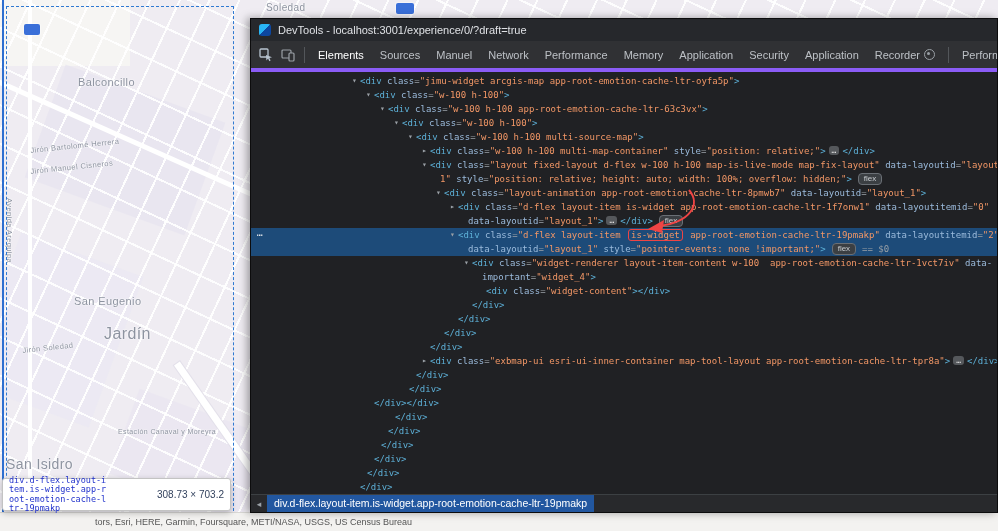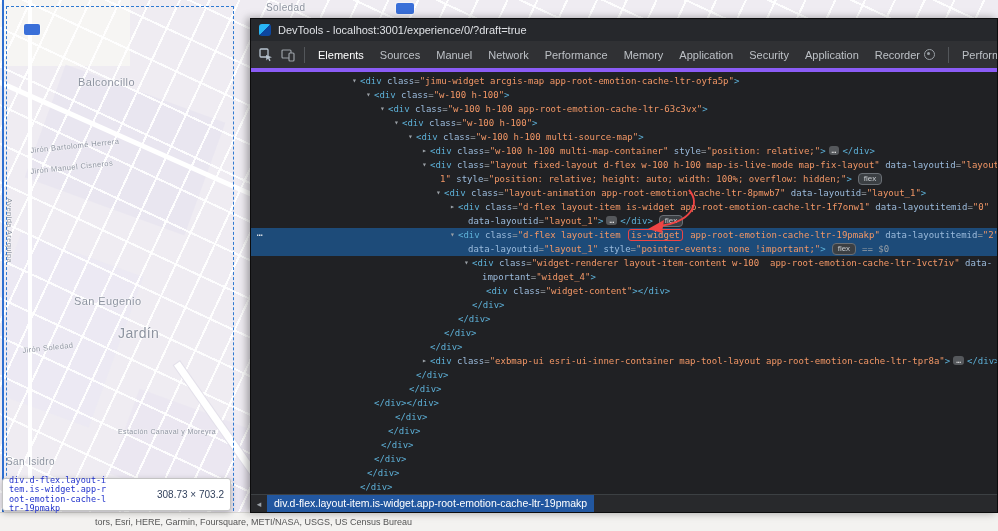--- a/index.html
+++ b/index.html
@@ -85,24 +85,24 @@
   <div class="map-streets"></div>
   <div class="road-v"></div>
   <div class="road-d1"></div>
   <div class="road-d2"></div>
   <div id="map-labels">
       <span class="map-label" style="left: 266px; top: 2px; font-size: 10px;">Soledad</span>
       <span class="map-label" style="left: 78px; top: 76px; font-size: 11px;">Balconcillo</span>
       <span class="map-label" style="left: 30px; top: 146px; font-size: 7.5px; transform: rotate(-6deg); transform-origin: left top;">Jirón Bartolomé Herrera</span>
       <span class="map-label" style="left: 30px; top: 167px; font-size: 7.5px; transform: rotate(-6deg); transform-origin: left top;">Jirón Manuel Cisneros</span>
       <span class="map-label" style="left: 74px; top: 295px; font-size: 11px;">San Eugenio</span>
-      <span class="map-label" style="left: 118px; top: 325px; font-size: 14px;">Jardín</span>
+      <span class="map-label" style="left: 104px; top: 325px; font-size: 16px;">Jardín</span>
       <span class="map-label" style="left: 14px; top: 198px; font-size: 7.5px; transform: rotate(90deg); transform-origin: left top;">Avenida Arequipa</span>
       <span class="map-label" style="left: 22px; top: 346px; font-size: 7.5px; transform: rotate(-6deg); transform-origin: left top;">Jirón Soledad</span>
-      <span class="map-label" style="left: 6px; top: 456px; font-size: 10px;">San Isidro</span>
+      <span class="map-label" style="left: 6px; top: 456px; font-size: 14px;">San Isidro</span>
       <span class="map-label" style="left: 118px; top: 428px; font-size: 7px;">Estación Canaval y Moreyra</span>
     </div>
   <div class="edge-line"></div>
   <div class="sel-rect"></div>
   <div class="overlay-badge" style="left:24px;top:24px;width:16px;height:11px;"></div>
   <div class="overlay-badge" style="left:396px;top:3px;width:18px;height:11px;"></div>
 
   <div class="tooltip">
     <div class="sel">div.d-flex.layout-item.is-widget.app-root-emotion-cache-ltr-19pmakp</div>
     <div class="dims">308.73 × 703.2</div>

